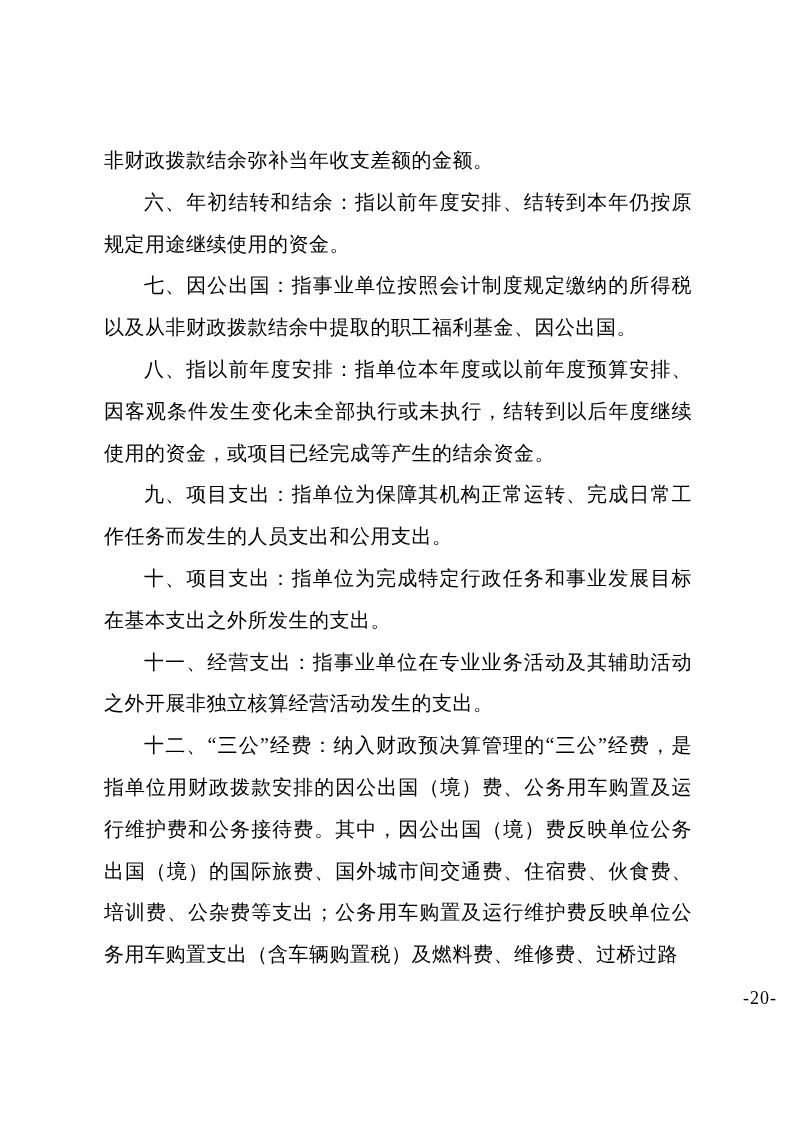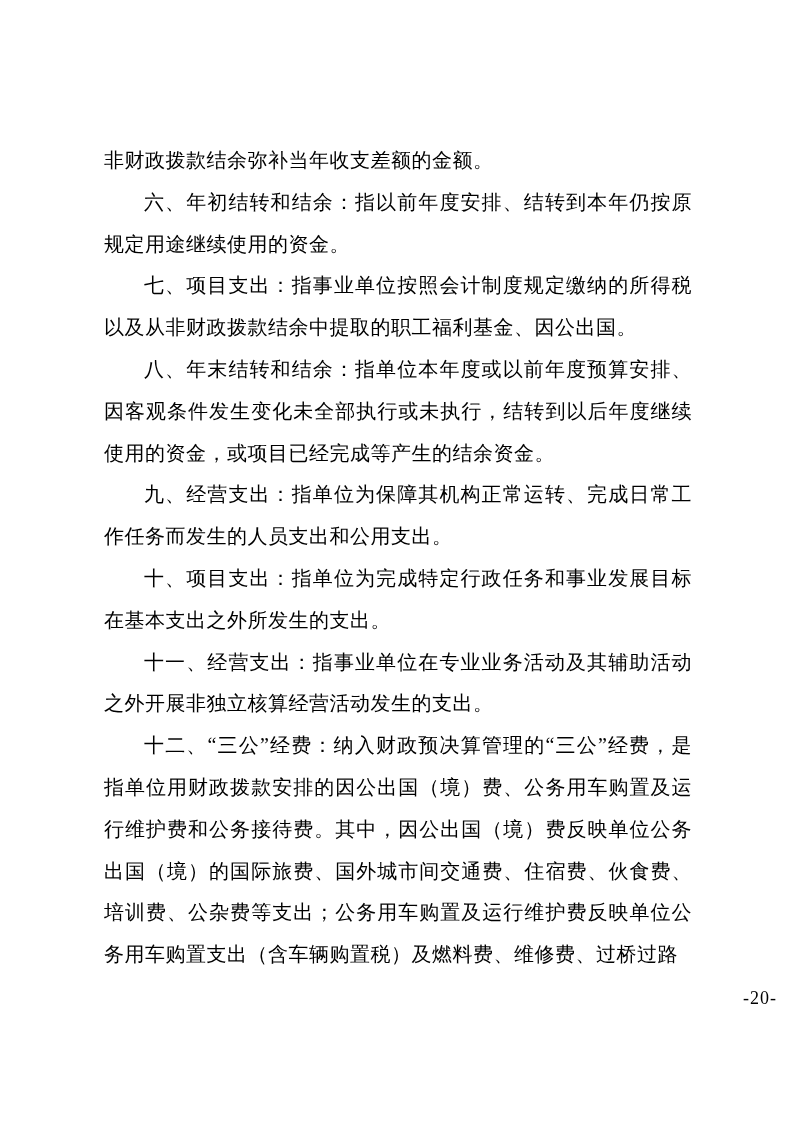--- a/index.html
+++ b/index.html
@@ -49,25 +49,25 @@
 </head>
 <body>
 
 <div class="page">
   <div class="content">
 
     <p class="para no-indent"><b class="term"></b><span>非财政拨款结余弥补当年收支差额的金额。</span></p>
 
     <p class="para"><b class="term">六、年初结转和结余：</b><span>指以前年度安排、结转到本年仍按原规定用途继续使用的资金。</span></p>
 
-    <p class="para"><b class="term">七、项目支出：</b><span>指事业单位按照会计制度规定缴纳的所得税以及从非财政拨款结余中提取的职工福利基金、因公出国。</span></p>
+    <p class="para"><b class="term">七、因公出国：</b><span>指事业单位按照会计制度规定缴纳的所得税以及从非财政拨款结余中提取的职工福利基金、因公出国。</span></p>
 
-    <p class="para"><b class="term">八、年末结转和结余：</b><span>指单位本年度或以前年度预算安排、因客观条件发生变化未全部执行或未执行，结转到以后年度继续使用的资金，或项目已经完成等产生的结余资金。</span></p>
+    <p class="para"><b class="term">八、指以前年度安排：</b><span>指单位本年度或以前年度预算安排、因客观条件发生变化未全部执行或未执行，结转到以后年度继续使用的资金，或项目已经完成等产生的结余资金。</span></p>
 
-    <p class="para"><b class="term">九、经营支出：</b><span>指单位为保障其机构正常运转、完成日常工作任务而发生的人员支出和公用支出。</span></p>
+    <p class="para"><b class="term">九、项目支出：</b><span>指单位为保障其机构正常运转、完成日常工作任务而发生的人员支出和公用支出。</span></p>
 
     <p class="para"><b class="term">十、项目支出：</b><span>指单位为完成特定行政任务和事业发展目标在基本支出之外所发生的支出。</span></p>
 
     <p class="para"><b class="term">十一、经营支出：</b><span>指事业单位在专业业务活动及其辅助活动之外开展非独立核算经营活动发生的支出。</span></p>
 
     <p class="para"><b class="term">十二、“三公”经费：</b><span>纳入财政预决算管理的“三公”经费，是指单位用财政拨款安排的因公出国（境）费、公务用车购置及运行维护费和公务接待费。其中，因公出国（境）费反映单位公务出国（境）的国际旅费、国外城市间交通费、住宿费、伙食费、培训费、公杂费等支出；公务用车购置及运行维护费反映单位公务用车购置支出（含车辆购置税）及燃料费、维修费、过桥过路</span></p>
 
   </div>
 
   <div class="page-number">-20-</div>

